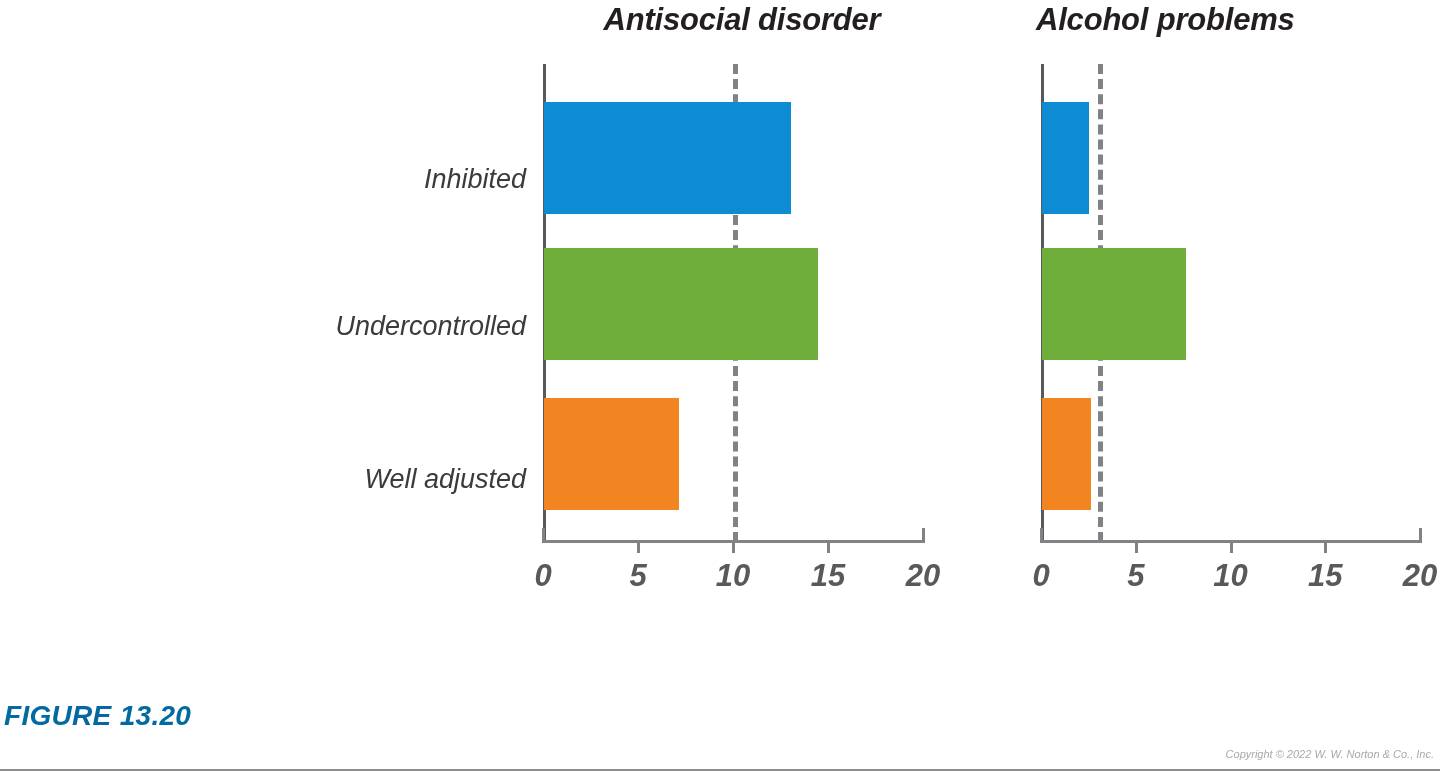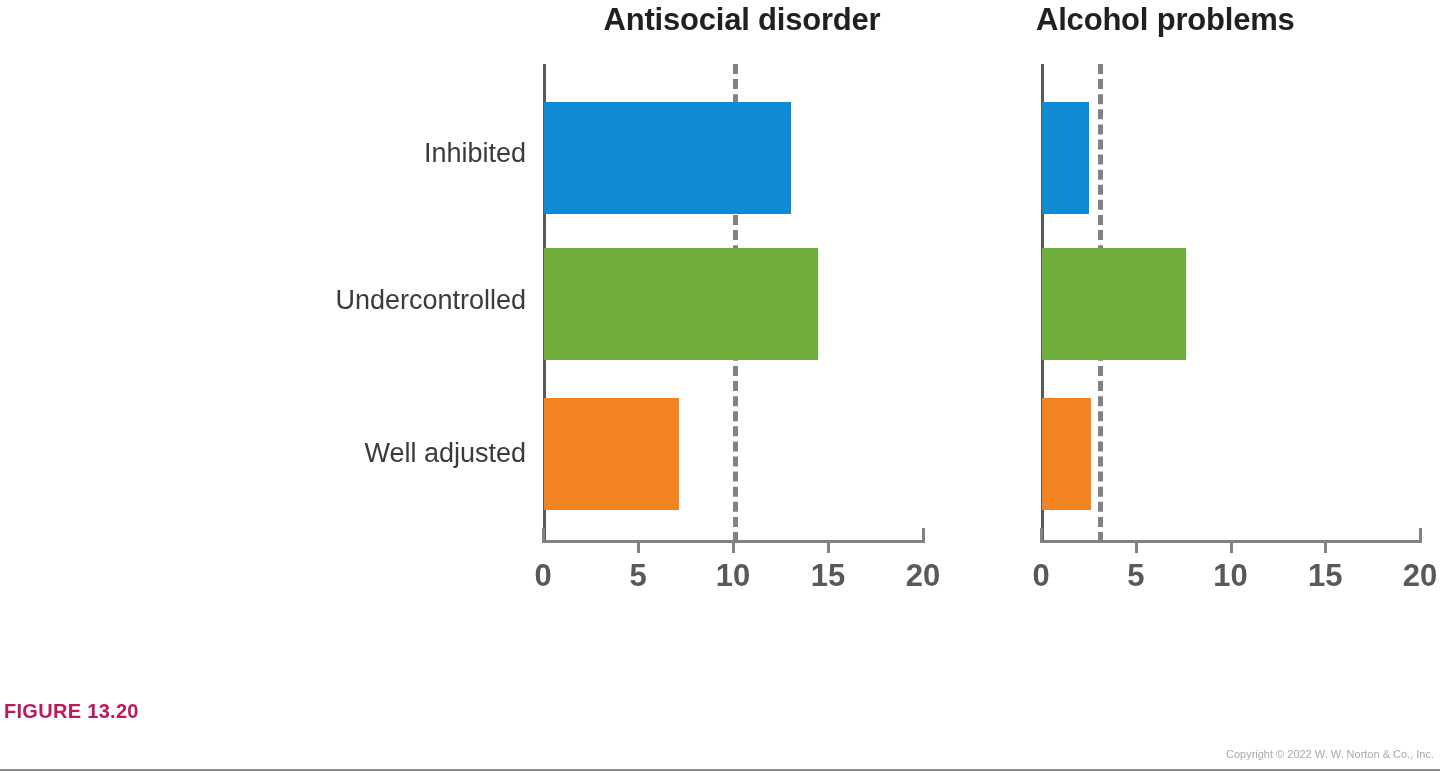--- a/index.html
+++ b/index.html
@@ -14,20 +14,21 @@
     color: #231f20;
     position: relative;
     overflow: hidden;
   }
 
   #figure-root {
     position: absolute;
     left: 0; top: 0;
     width: 1440px;
     height: 680px;
+    font-style: italic;
   }
 
   
   .panel-title {
     position: absolute;
     font-size: 31px;
     font-weight: bold;
     letter-spacing: -0.2px;
     color: #231f20;
     white-space: nowrap;
@@ -49,20 +50,21 @@
 
   
   .cat-label {
     position: absolute;
     right: 0;
     width: 270px;
     text-align: right;
     font-size: 27px;
     color: #3b3b3b;
     white-space: nowrap;
+    margin-top: 26px;
   }
   #cat-labels {
     position: absolute;
     left: 250px;
     top: 0;
     width: 276px;
     height: 560px;
   }
   #cat-label-0 { top: 138px; }
   #cat-label-1 { top: 285px; }
@@ -143,24 +145,24 @@
     font-size: 29px;
     font-weight: bold;
     color: #231f20;
   }
 
   
   #figure-number {
     position: absolute;
     left: 4px;
     top: 700px;
-    font-size: 20px;
+    font-size: 28px;
     font-weight: bold;
     letter-spacing: 0.3px;
-    color: #be185d;
+    color: #0369a1;
   }
   #copyright {
     position: absolute;
     right: 6px;
     top: 748px;
     font-size: 11px;
     color: #a7a9ac;
     white-space: nowrap;
   }
   #footer-rule {

